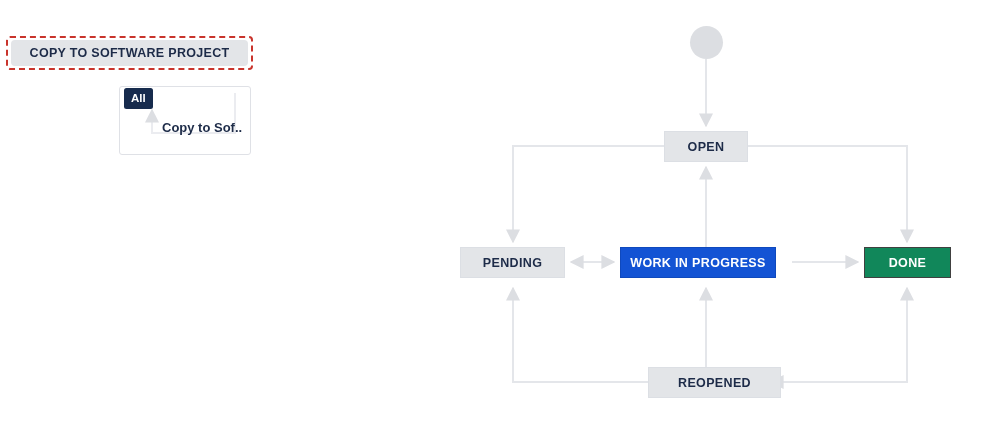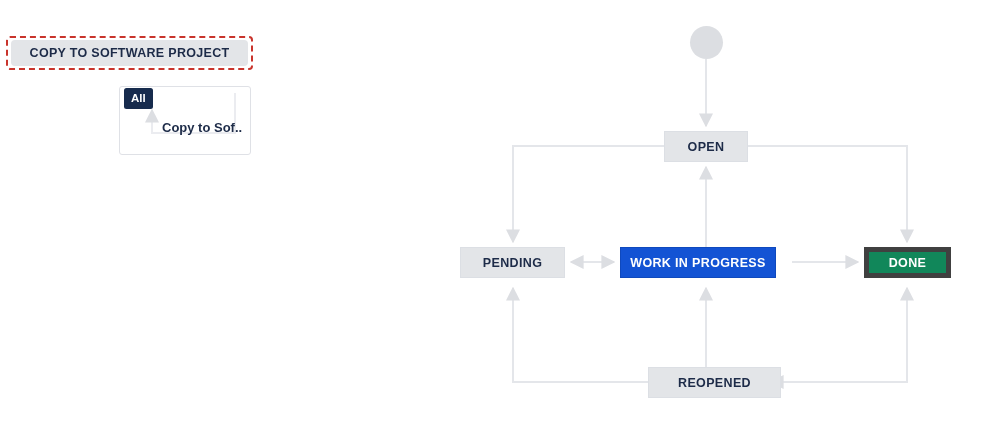--- a/index.html
+++ b/index.html
@@ -117,21 +117,21 @@
     border: 1px solid #dcdfe4;
   }
   .node.grey span { color: #1d2b48; }
   .node.blue {
     background: #1353d4;
     border: 1px solid #0f49bd;
   }
   .node.blue span { color: #ffffff; }
   .node.green {
     background: #11875a;
-    border: 5px solid #404040;
+    border: 1px solid #404040;
     text-align: center;
   }
   .node.green span { color: #ffffff; }
 
   .start-circle {
     position: absolute;
     left: 690px;
     top: 26px;
     width: 33px;
     height: 33px;

